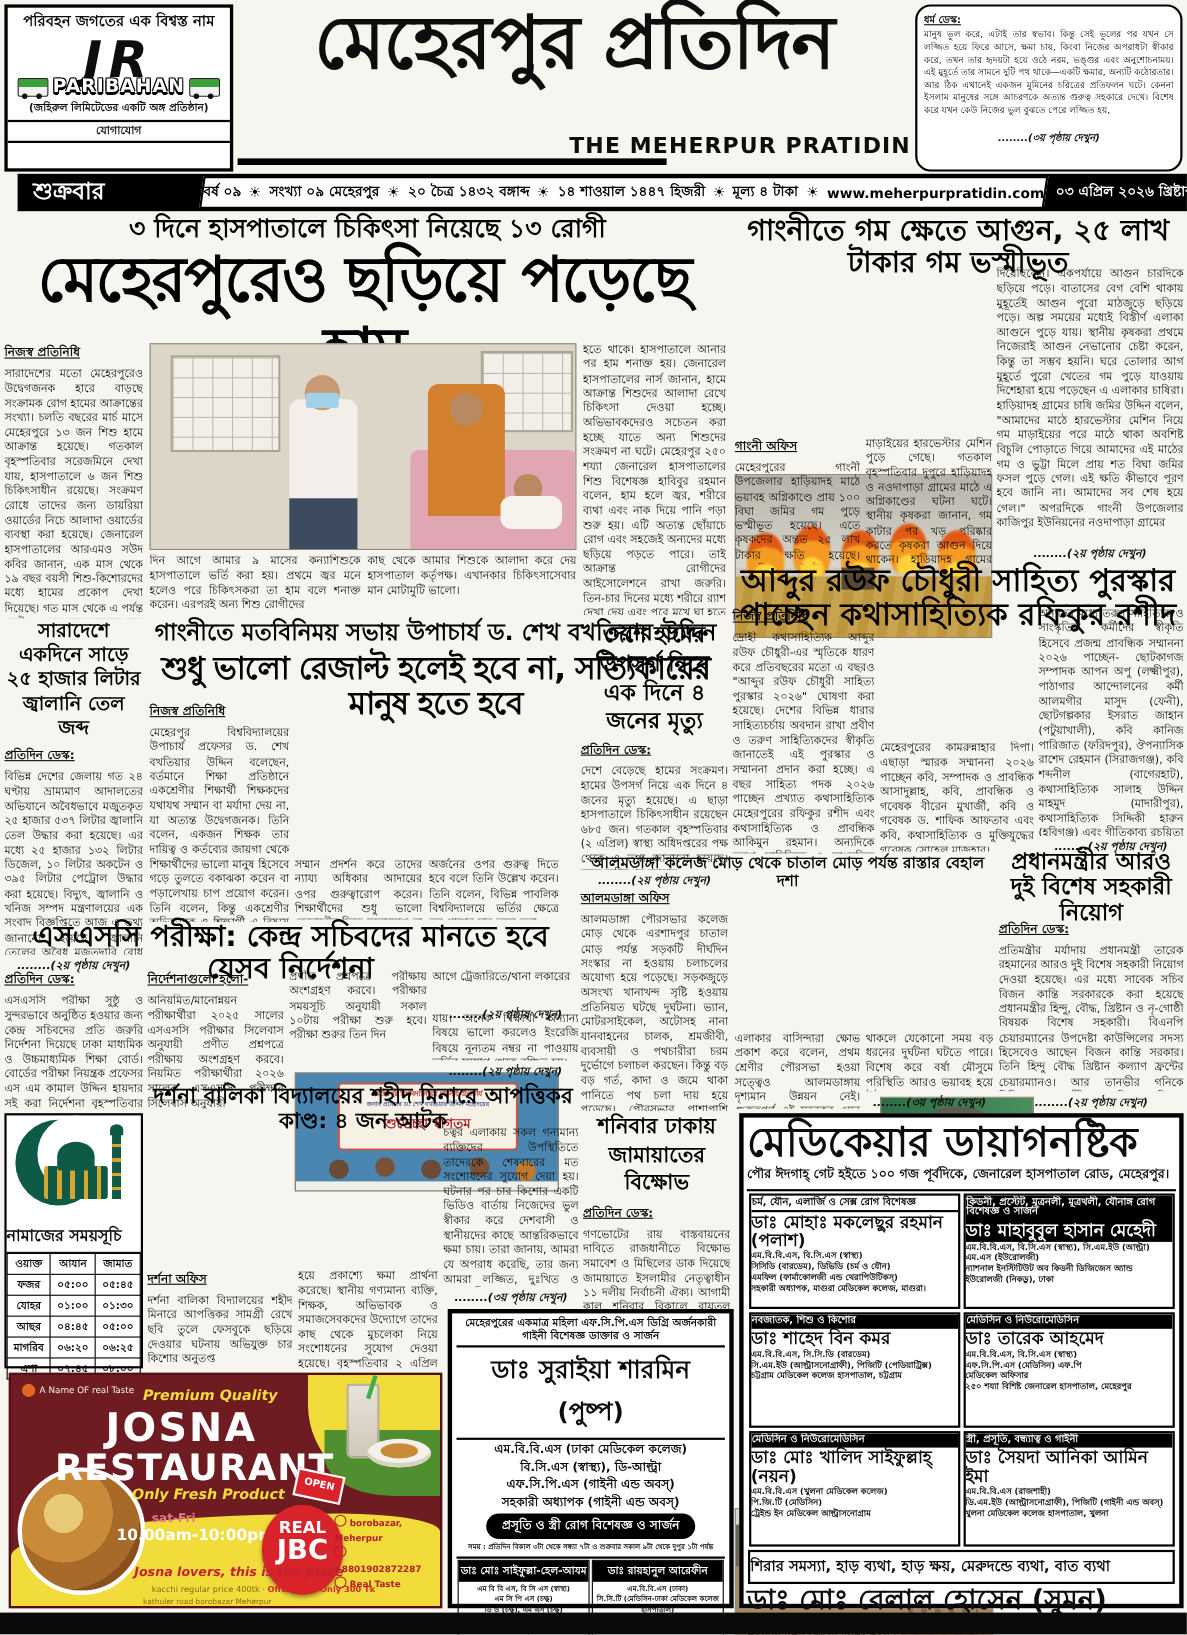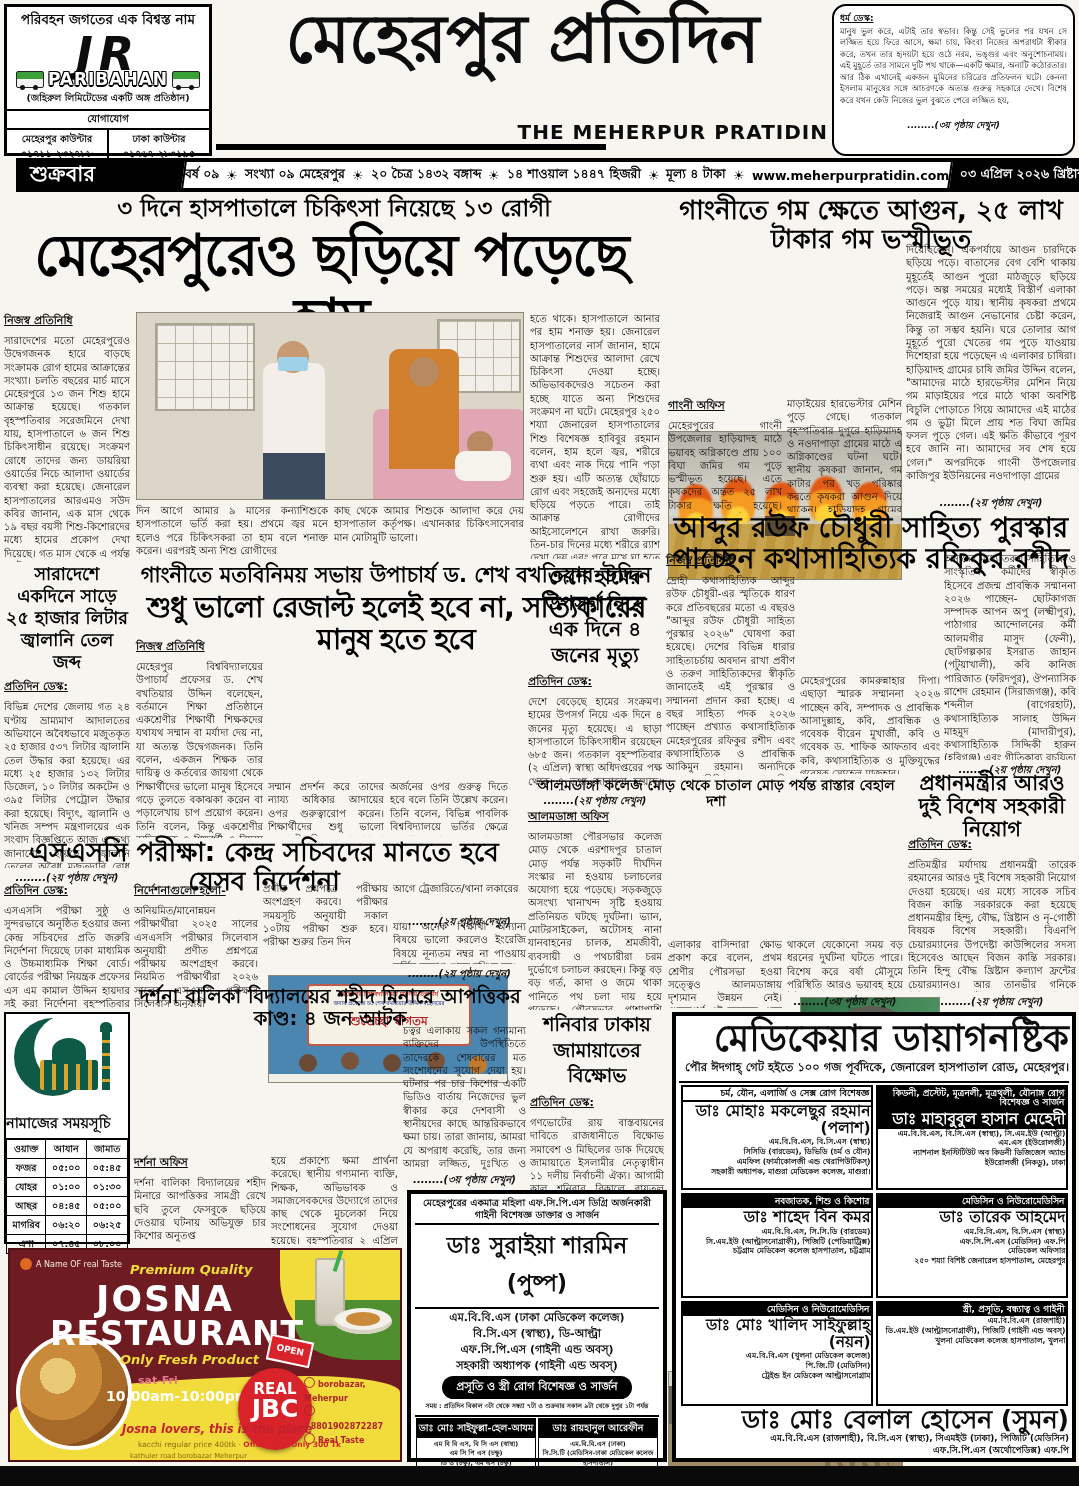--- a/index.html
+++ b/index.html
@@ -91,21 +91,21 @@
   #suraiya .s-top{font-size:9.5px;font-weight:bold;line-height:1.25;padding:1px 0 2px;}
   #suraiya .s-name{font-size:22.5px;font-weight:900;border-top:2.5px solid #000;border-bottom:2.5px solid #000;padding:3px 0;}
   #suraiya .s-q{font-size:11px;font-weight:900;line-height:1.28;padding-top:2px;}
   #suraiya .s-pill{display:inline-block;background:#000;color:#fff;border-radius:12px;font-size:11px;font-weight:900;padding:2px 14px;margin-top:3px;}
   #suraiya .s-time{font-size:6.3px;font-weight:bold;margin-top:2px;}
   #s-cols{display:flex;border-top:2px solid #000;margin-top:3px;}
   .s-col{flex:1;border:1.5px solid #000;margin:1px;}
   .s-col .dn{background:#000;color:#fff;font-size:9.5px;font-weight:900;padding:2px 0;}
   .s-col .dl{font-size:6.4px;font-weight:bold;line-height:1.45;padding:2px 1px;}
 
-  #medicare{left:672px;top:1012px;width:404px;height:450px;border:4px solid #000;background:#fff;padding:2px 3px;text-align:right;}
+  #medicare{left:672px;top:1012px;width:404px;height:450px;border:4px solid #000;background:#fff;padding:2px 3px;text-align:left;}
   #medicare .m-title{font-size:37px;font-weight:900;line-height:1.0;padding-top:2px;}
   #medicare .m-addr{font-size:11.5px;font-weight:bold;border-bottom:2px solid #000;padding:2px 0 3px;}
   #md-grid{display:flex;flex-wrap:wrap;}
   .md-cell{width:50%;box-sizing:border-box;padding:1.5px;}
   .md-in{border:2px solid #000;height:101px;overflow:hidden;}
   .md-spec{background:#000;color:#fff;font-size:9px;font-weight:900;padding:2px 1px;line-height:1.1;}
   .md-spec.light{background:#fff;color:#000;border-bottom:2px solid #000;}
   .md-name{font-size:15.5px;font-weight:900;padding:1px 0;line-height:1.05;}
   .md-name.inv{background:#000;color:#fff;}
   .md-l{font-size:7.6px;font-weight:bold;line-height:1.3;}
@@ -126,30 +126,20 @@
 <div class="abs" id="jr-ad">
   <div class="tag">পরিবহন জগতের এক বিশ্বস্ত নাম</div>
   <div class="logo">JR</div>
   <div id="jr-row">
     <span class="bus"></span>
     <span class="pname">PARIBAHAN</span>
     <span class="bus"></span>
   </div>
   <div class="sub">(জহিরুল লিমিটেডের একটি অঙ্গ প্রতিষ্ঠান)</div>
   <div class="contact">যোগাযোগ</div>
-  <div class="counters">
-    <div>
-      <span>মেহেরপুর কাউন্টার</span><br>
-      <span>০১৭১১-২৩২৭৮৮</span>
-    </div>
-    <div>
-      <span>ঢাকা কাউন্টার</span><br>
-      <span>০১৭৬৭-২৮০১৯৫</span>
-    </div>
-  </div>
 </div>
 
 <div class="abs" id="mast-center">
   <div id="paper-title">মেহেরপুর প্রতিদিন</div>
   <div id="mast-rule"></div>
   <div id="title-en">THE MEHERPUR PRATIDIN</div>
 </div>
 
 <div class="abs" id="religion-box">
   <div class="rby">ধর্ম ডেস্ক:</div>
@@ -493,26 +483,28 @@
       <div class="md-spec">মেডিসিন ও নিউরোমেডিসিন</div>
       <div class="md-name">ডাঃ মোঃ খালিদ সাইফুল্লাহ্ (নয়ন)</div>
       <div class="md-l">এম.বি.বি.এস (খুলনা মেডিকেল কলেজ)</div>
       <div class="md-l">পি.জি.টি (মেডিসিন)</div>
       <div class="md-l">ট্রেইন্ড ইন মেডিকেল আল্ট্রাসনোগ্রাম</div>
     </div>
       </div>
     <div class="md-cell">
         <div class="md-in">
       <div class="md-spec">স্ত্রী, প্রসূতি, বন্ধ্যাত্ব ও গাইনী</div>
+      <div class="md-name">ডাঃ সৈয়দা আনিকা আমিন ইমা</div>
       <div class="md-l">এম.বি.বি.এস (রাজশাহী)</div>
       <div class="md-l">ডি.এম.ইউ (আল্ট্রাসনোগ্রাফী), পিজিটি (গাইনী এন্ড অবস্)</div>
       <div class="md-l">খুলনা মেডিকেল কলেজ হাসপাতাল, খুলনা</div>
     </div>
       </div>
   </div>
+  <div class="m-banner">শিরার সমস্যা, হাড় ব্যথা, হাড় ক্ষয়, মেরুদন্ডে ব্যথা, বাত ব্যথা</div>
   <div class="m-feat">ডাঃ মোঃ বেলাল হোসেন (সুমন)</div>
   <div class="m-fl">এম.বি.বি.এস (রাজশাহী), বি.সি.এস (স্বাস্থ্য), সিএমইউ (ঢাকা), পিজিটি (মেডিসিন)</div>
   <div class="m-fl">এফ.সি.পি.এস (অর্থোপেডিক্স) এফ.পি</div>
 
 </div>
 
 <div class="abs" style="left:393px;top:920px;width:133px;height:64px;">
   <div class="body-text" style="height:44px;">যায়। অনেক শিক্ষার্থী অন্যান্য বিষয়ে ভালো করলেও ইংরেজি বিষয়ে নূন্যতম নম্বর না পাওয়ায় ভর্তির সুযোগ থেকে বঞ্চিত হয়।</div>
   <div class="cont">........(২য় পৃষ্ঠায় দেখুন)</div>
 </div>

